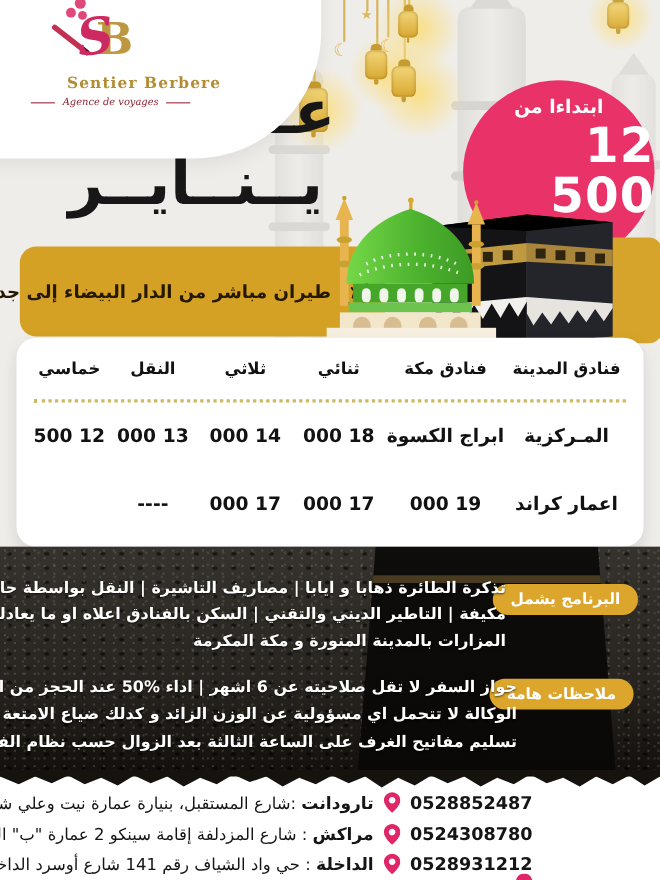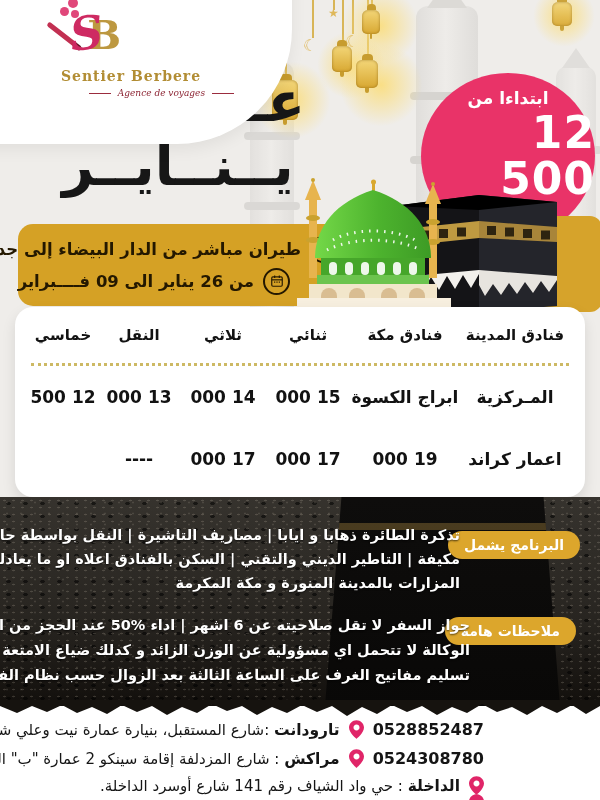--- a/index.html
+++ b/index.html
@@ -28,21 +28,21 @@
   .logo-blob{left:-30px;top:-34px;width:322px;height:178px;background:#fff;
              border-radius:0 0 115px 0;box-shadow:0 6px 16px rgba(0,0,0,.06);z-index:5;}
   .mono{position:absolute;left:100px;top:40px;white-space:nowrap;}
   .mono-s{font-family:"DejaVu Serif",serif;font-style:italic;font-weight:bold;font-size:46px;color:#ce2a62;display:inline-block;transform:rotate(-6deg);}
   .mono-b{font-family:"DejaVu Serif",serif;font-weight:bold;font-size:40px;color:#bd9840;display:inline-block;margin-left:-16px;}
   .petal{position:absolute;border-radius:50%;background:#e0477a;}
   .pen{position:absolute;left:74px;top:66px;width:36px;height:5px;background:#c23052;border-radius:3px;transform:rotate(38deg);}
   .pen::after{content:"";position:absolute;right:-6px;top:0;width:8px;height:5px;background:#5d1222;border-radius:0 3px 3px 0;}
   .brand{position:absolute;left:58px;top:102px;width:206px;text-align:center;
          font-family:"DejaVu Serif",serif;font-size:14px;letter-spacing:1px;color:#b28d34;font-weight:bold;}
-  .tagline{position:absolute;left:58px;top:122px;width:206px;display:flex;align-items:center;justify-content:flex-end;gap:7px;
+  .tagline{position:absolute;left:58px;top:122px;width:206px;display:flex;align-items:center;justify-content:flex-start;gap:7px;
            font-family:"DejaVu Serif",serif;font-style:italic;font-size:9px;color:#8c2433;}
   .tagline::before,.tagline::after{content:"";flex:0 0 22px;height:1px;background:#9b2c3e;}
 
   
   .title{left:44px;top:70px;width:268px;z-index:4;text-align:center;direction:rtl;
          color:#171717;font-weight:bold;font-size:55px;line-height:1.17;}
 
   
   .price{left:421px;top:73px;width:174px;height:166px;border-radius:50%;background:#e93368;z-index:3;
          display:flex;flex-direction:column;align-items:center;justify-content:center;color:#fff;direction:rtl;}
@@ -231,50 +231,36 @@
 
   <div class="banner abs">
     <div class="b-row" style="padding-right:13px;">
       <span class="b-ic">
         <svg width="15" height="15" viewBox="0 0 24 24" style="transform:rotate(-42deg);">
             <path fill="#241800" d="M21,16v-2l-8-5V3.5C13,2.67,12.33,2,11.5,2S10,2.67,10,3.5V9l-8,5v2l8-2.5V19l-2,1.5V22l3.5-1l3.5,1v-1.5L13,19v-5.5L21,16z"></path>
           </svg>
       </span>
       <span>طيران مباشر من الدار البيضاء إلى جدة</span>
     </div>
-    <div class="b-row" style="padding-right:60px;">
-      <span class="b-ic">
-        <svg width="14" height="14" viewBox="0 0 24 24" fill="none" stroke="#241800" stroke-width="2">
-          <rect x="3" y="5" width="18" height="16" rx="2"></rect>
-            <line x1="3" y1="10" x2="21" y2="10"></line>
-          <line x1="8" y1="2.5" x2="8" y2="7"></line>
-            <line x1="16" y1="2.5" x2="16" y2="7"></line>
-          <line x1="7" y1="14" x2="9" y2="14"></line>
-            <line x1="11" y1="14" x2="13" y2="14"></line>
-            <line x1="15" y1="14" x2="17" y2="14"></line>
-        </svg>
-      </span>
-      <span>من 26 يناير الى 09 فــــبراير</span>
-    </div>
   </div>
 
   <div class="card abs">
     <div class="tgrid thead">
       <div>فنادق المدينة</div>
       <div>فنادق مكة</div>
       <div>ثنائي</div>
       <div>ثلاثي</div>
       <div>النقل</div>
       <div>خماسي</div>
     </div>
     <div class="dots"></div>
     <div class="tgrid trow">
       <div>المـركزية</div>
       <div>ابراج الكسوة</div>
-      <div>15 000</div>
+      <div>18 000</div>
       <div>14 000</div>
       <div>13 000</div>
       <div>12 500</div>
     </div>
     <div class="tgrid trow">
       <div>اعمار كراند</div>
       <div>19 000</div>
       <div>17 000</div>
       <div>17 000</div>
       <div>----</div>
@@ -308,20 +294,21 @@
       <span><span class="c-city">تارودانت</span> <span>:شارع المستقبل، بنيارة عمارة نيت وعلي شقة رقم 03</span></span>
     </div>
     <div class="c-row" style="top:43px;">
       <span class="c-phone">0524308780</span>
       <svg class="pin" viewBox="0 0 24 30">
           <path fill="#e02568" d="M12,0C5.4,0,0,5.3,0,11.8C0,20.1,12,30,12,30s12-9.9,12-18.2C24,5.3,18.6,0,12,0z M12,16.5c-2.7,0-4.8-2.1-4.8-4.7S9.3,7,12,7s4.8,2.1,4.8,4.7S14.7,16.5,12,16.5z"></path>
         </svg>
       <span><span class="c-city">مراكش</span> <span>: شارع المزدلفة إقامة سينكو 2 عمارة "ب" الطابق الأرضي</span></span>
     </div>
     <div class="c-row" style="top:70px;">
+      <span class="c-phone">0528931212</span>
       <svg class="pin" viewBox="0 0 24 30">
           <path fill="#e02568" d="M12,0C5.4,0,0,5.3,0,11.8C0,20.1,12,30,12,30s12-9.9,12-18.2C24,5.3,18.6,0,12,0z M12,16.5c-2.7,0-4.8-2.1-4.8-4.7S9.3,7,12,7s4.8,2.1,4.8,4.7S14.7,16.5,12,16.5z"></path>
         </svg>
       <span><span class="c-city">الداخلة</span> <span>: حي واد الشياف رقم 141 شارع أوسرد الداخلة.</span></span>
     </div>
     <div class="c-row" style="top:88px;">
       <svg class="pin" viewBox="0 0 24 30">
           <path fill="#e02568" d="M12,0C5.4,0,0,5.3,0,11.8C0,20.1,12,30,12,30s12-9.9,12-18.2C24,5.3,18.6,0,12,0z"></path>
         </svg>
 

